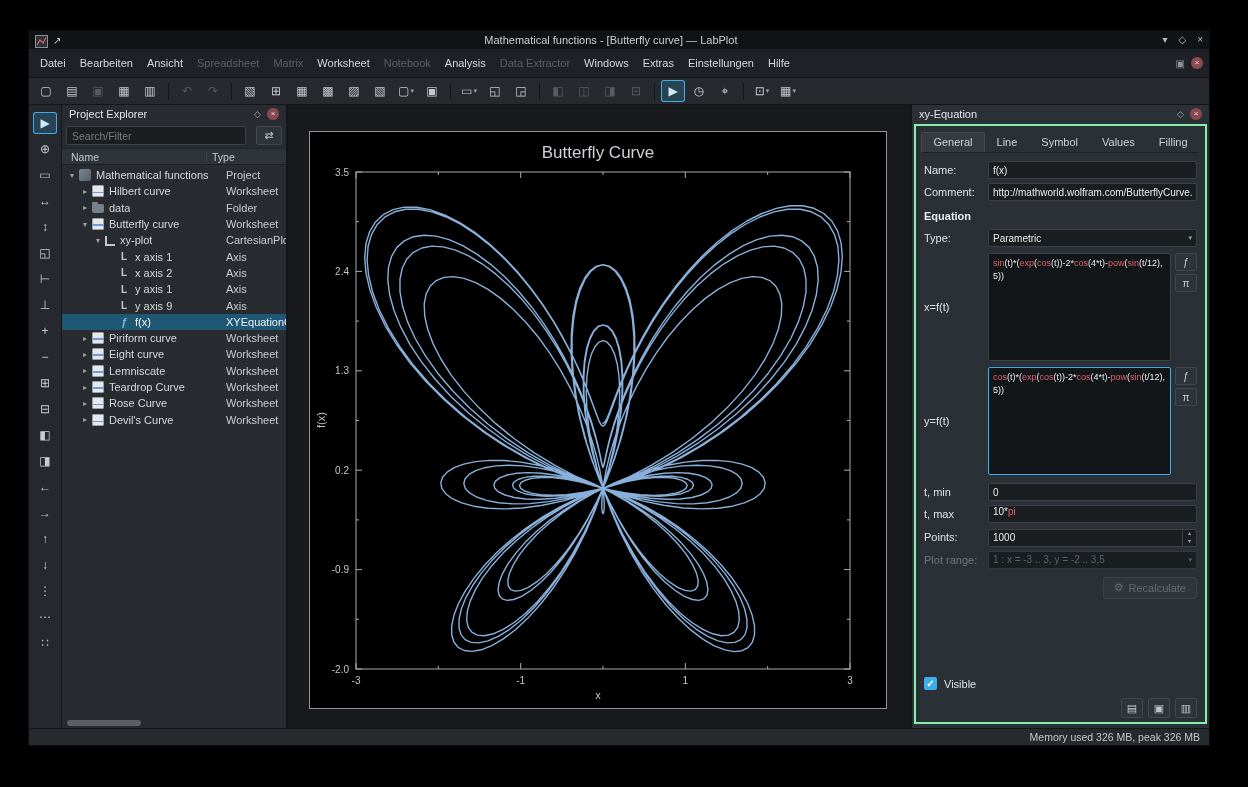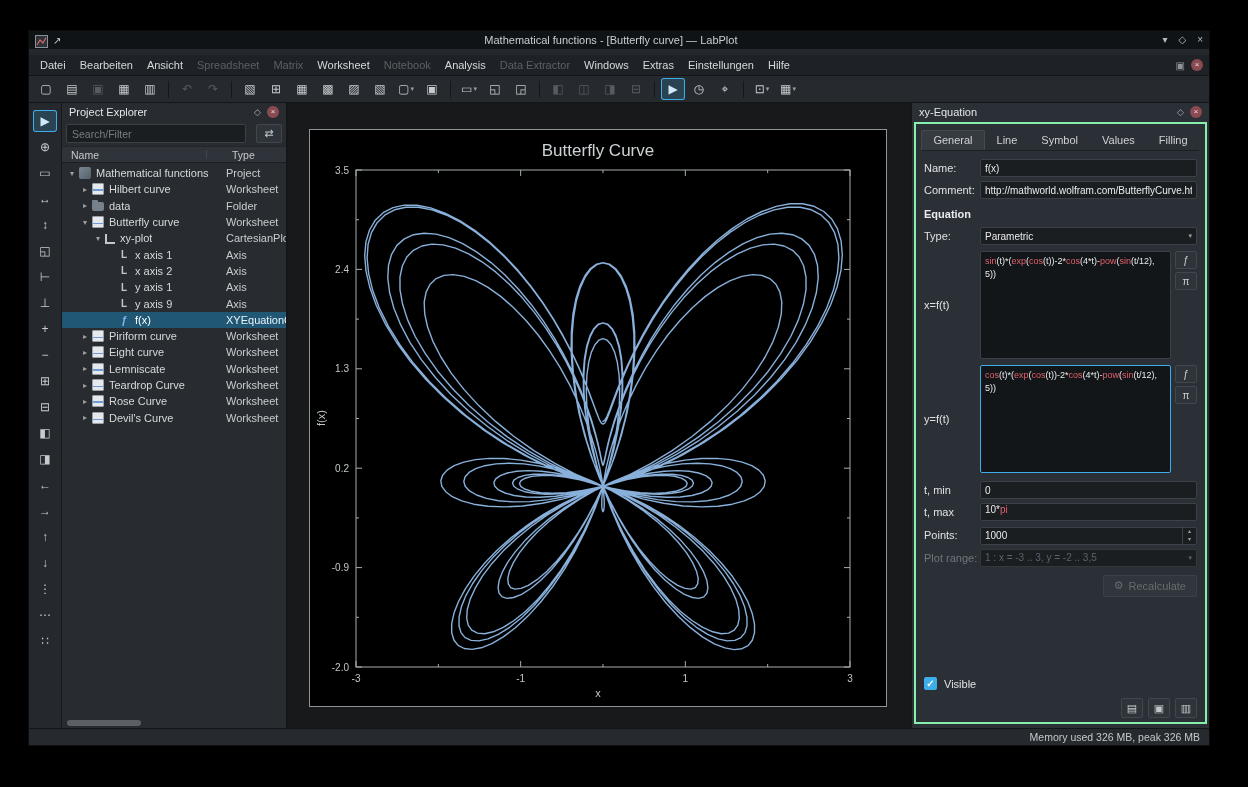--- a/index.html
+++ b/index.html
@@ -12,22 +12,22 @@
 
   
   .titlebar{height:18px;background:#101315;display:flex;align-items:center;padding:0 6px;flex:none;}
   .titlebar .appicon{width:13px;height:13px;margin-right:5px;flex:none;}
   .titlebar .pin{color:#cfd3d6;font-size:10px;margin-right:6px;}
   .titlebar .title{flex:1;text-align:center;font-size:11px;color:#c9cdd0;white-space:nowrap;overflow:hidden;}
   .winctl{display:flex;gap:11px;color:#b6babd;font-size:10px;margin-left:8px;}
   .winctl span{line-height:18px;}
 
   
-  .menubar{height:21px;background:#1e2226;display:flex;align-items:center;padding:0 4px;flex:none;
-    border-bottom:1px solid #121517;margin-top:6px;}
+  .menubar{height:29px;background:#1e2226;display:flex;align-items:center;padding:0 4px;flex:none;
+    border-bottom:1px solid #121517;}
   .mitem{font-size:11px;color:#d5d8da;padding:0 7px;line-height:21px;}
   .mitem.dis{color:#5b6064;}
   .menu-right{margin-left:auto;display:flex;align-items:center;gap:6px;padding-right:2px;}
   .menu-right .g1{color:#8f9498;font-size:10px;}
   .circ{width:12px;height:12px;border-radius:50%;background:#8a4a4f;color:#e8e0e1;font-size:8px;
     display:flex;align-items:center;justify-content:center;line-height:1;}
 
   
   .toolbar{height:27px;background:#26292d;display:flex;align-items:center;padding:0 5px;gap:2px;flex:none;
     border-bottom:1px solid #131619;}
@@ -51,21 +51,21 @@
   .dock-h .flt{color:#a6abaf;font-size:9px;margin-right:6px;}
   .search-row{display:flex;padding:3px 4px 3px 4px;gap:10px;flex:none;}
   .sinput{flex:1;height:19px;background:#1b1e21;border:1px solid #3c4147;border-radius:2px;color:#e8eaeb;
     font-size:10.5px;padding:0 5px;outline:none;}
   .sinput::placeholder{color:#787d81;}
   .sbtn{width:26px;height:19px;background:#2f343a;border:1px solid #42474d;border-radius:2px;color:#c3c7ca;
     font-size:11px;display:flex;align-items:center;justify-content:center;}
   .tree-header{position:relative;height:17px;background:#2f343a;border-top:1px solid #22262a;
     border-bottom:1px solid #1d2023;font-size:10.5px;color:#c6c9cb;display:flex;align-items:center;
     padding-left:9px;flex:none;}
-  .tree-header .col-type{position:absolute;left:150px;margin-left:20px;}
+  .tree-header .col-type{position:absolute;left:150px;}
   .tree-header .divider{position:absolute;left:144px;top:3px;bottom:3px;width:1px;background:#41464b;}
   .tree{flex:1;overflow:hidden;padding-top:2px;}
   .trow{height:16.3px;display:flex;align-items:center;position:relative;font-size:11px;color:#d6d9db;white-space:nowrap;}
   .trow.sel{background:#1f5774;color:#fff;}
   .trow.sel .ttype{color:#eaf2f7;}
   .exp{width:12px;color:#9aa0a4;font-size:8px;text-align:center;flex:none;}
   .ticon{width:12px;height:12px;margin:0 5px 0 1px;display:inline-flex;align-items:center;justify-content:center;
     font-size:9px;flex:none;}
   .ic-project{background:linear-gradient(135deg,#7c8994,#535e68);border-radius:2px;}
   .ic-folder{background:#76818b;border-radius:1px 2px 2px 2px;position:relative;height:9px;margin-top:2px;}
@@ -90,21 +90,21 @@
 
   
   .dock{width:299px;background:#2b3036;border-left:2px solid #141618;display:flex;flex-direction:column;flex:none;}
   .dock-body{flex:1;margin:1px 2px 4px;border:2px solid #86efac;display:flex;flex-direction:column;
     padding:6px 8px 4px;min-height:0;}
   .tabs{display:flex;justify-content:center;border-bottom:1px solid #1c2023;margin:0 -2px 8px;padding-bottom:0;}
   .tab{padding:3px 11px 4px;font-size:11px;color:#cfd2d4;border:1px solid transparent;border-bottom:none;
     border-radius:2px 2px 0 0;}
   .tab.act{background:#353b41;border-color:#46494d;}
   .frow{display:flex;align-items:center;margin-bottom:4px;flex:none;}
-  .flabel{width:56px;flex:none;font-size:11px;color:#dfe2e4;}
+  .flabel{width:64px;flex:none;font-size:11px;color:#dfe2e4;}
   .flabel.dim{color:#70767b;}
   .fheading{font-size:11px;font-weight:bold;color:#e8eaec;margin:3px 0 7px;flex:none;}
   .tinput{flex:1;height:18px;background:#1b1e21;border:1px solid #3c4147;border-radius:2px;color:#e8eaeb;
     font-size:10px;padding:0 4px;outline:none;min-width:0;}
   div.tinput{display:flex;}
   .combo{flex:1;height:18px;background:#1b1e21;border:1px solid #3c4147;border-radius:2px;display:flex;
     align-items:center;justify-content:space-between;padding:0 4px;min-width:0;}
   .combo-val{font-size:10px;color:#e8eaeb;white-space:nowrap;overflow:hidden;}
   .combo-arrow{font-size:7px;color:#9aa0a4;margin-left:4px;}
   .combo.dis{border-color:#33383d;}

